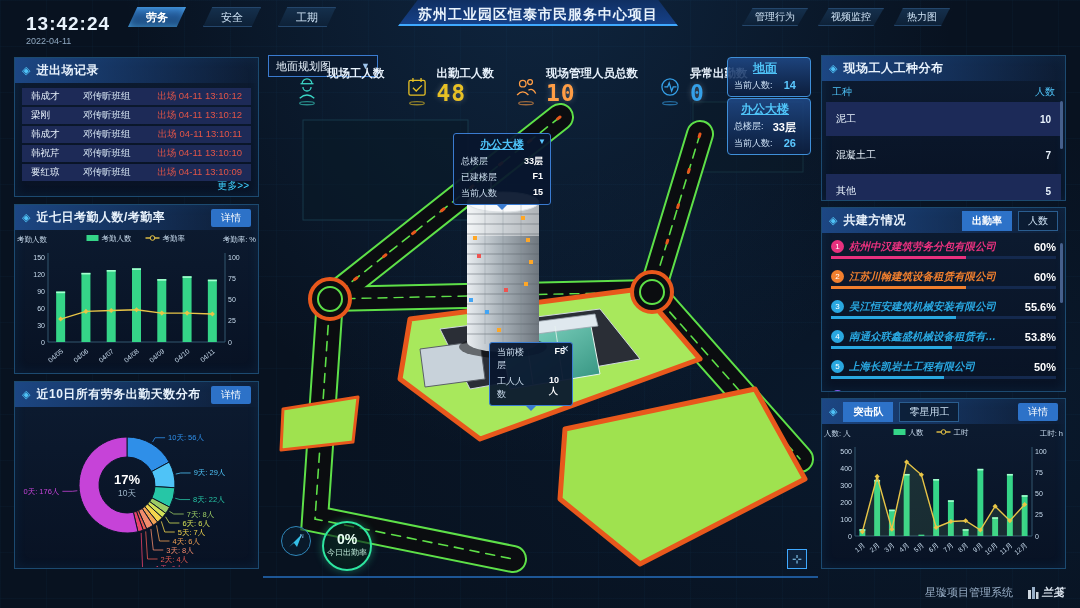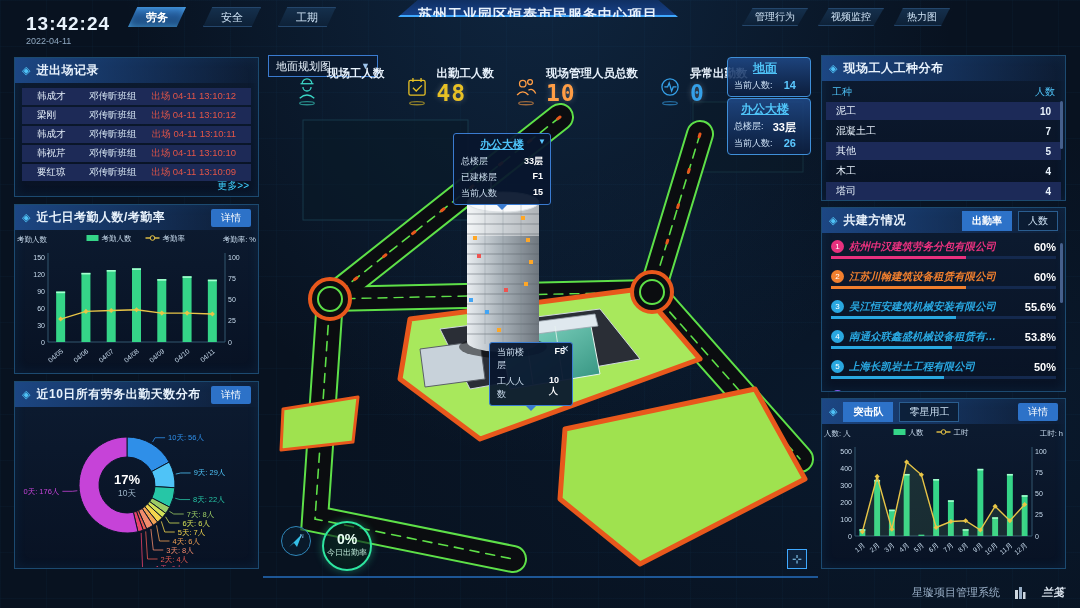--- a/index.html
+++ b/index.html
@@ -21,21 +21,21 @@
   .clock-time { font-size:19px; font-weight:bold; letter-spacing:1px; }
   .clock-date { font-size:9px; color:#8fa8c0; margin-top:1px; }
   .tab { position:absolute; top:7px; height:20px; line-height:20px; text-align:center;
     font-size:11px; color:#cfe3f5; cursor:pointer;
     background:linear-gradient(180deg,#15304d,#0d2036);
     clip-path:polygon(16% 0,100% 0,84% 100%,0 100%);
     box-shadow:inset 0 0 0 1px #24466b; }
   .tab.active { background:linear-gradient(180deg,#2e6fb8,#16406f);
     box-shadow:inset 0 0 8px rgba(90,190,255,.8); color:#fff; font-weight:bold; }
   .tab-sm { height:18px; line-height:18px; top:8px; font-size:10px; }
-  .title-banner { left:398px; top:0; width:280px; height:17px; text-align:center;
+  .title-banner { left:398px; top:0; width:280px; height:26px; text-align:center;
     background:linear-gradient(180deg,rgba(16,48,100,.95),rgba(22,66,140,.95));
     clip-path:polygon(7% 0,93% 0,100% 100%,0 100%);
     border-bottom:2px solid #3fa9ff; }
   .title-banner span { line-height:28px; font-size:14px; font-weight:bold; letter-spacing:1px; }
 
   
   .panel { position:absolute; width:245px;
     background:linear-gradient(180deg,rgba(13,28,50,.93),rgba(8,18,36,.9));
     border:1px solid #1c4a70; box-shadow:inset 0 0 12px rgba(30,130,210,.12);
     overflow:hidden; }
@@ -45,30 +45,30 @@
   .panel-h .t { font-size:12px; font-weight:bold; letter-spacing:.5px; white-space:nowrap; }
   .btn-detail { margin-left:auto; background:#2d72c8; color:#fff; font-size:10px;
     padding:2px 10px; border-radius:2px; cursor:pointer; }
   .htab { font-size:10px; padding:2px 9px; cursor:pointer; color:#cfe3f5;
     border:1px solid #2a5d8f; background:rgba(10,26,48,.8); }
   .htab.active { background:#2d72c8; border-color:#2d72c8; color:#fff; font-weight:bold; }
 
   
   .ee-rows { padding:5px 7px 0 7px; }
   .ee-row { display:flex; align-items:center; height:17px; margin-bottom:2px;
-    background:#1d2a57; font-size:9.5px; padding:0 15px; }
+    background:#1d2a57; font-size:9.5px; padding:0 9px; }
   .ee-name { width:52px; }
   .ee-team { flex:1; color:#d5e4f2; }
   .ee-event { color:#e25548; }
   .more-link { position:absolute; right:9px; bottom:3px; color:#3fd2ff; font-size:10px; cursor:pointer; }
 
   
   .wt-head { display:flex; padding:4px 10px 3px 10px; font-size:10px; color:#4fc3f7; }
   .wt-head span:last-child { margin-left:auto; }
-  .wt-row { display:flex; height:18px; align-items:center; padding:0 10px;
+  .wt-row { display:flex; height:34px; align-items:center; padding:0 10px;
     font-size:10px; margin:0 4px 2px 4px; }
   .wt-row:nth-child(odd) { background:#1c2a58; }
   .wt-row span:last-child { margin-left:auto; font-weight:bold; }
 
   
   .pt-list { padding:4px 9px 0 9px; }
   .pt-item { height:29px; position:relative; margin-bottom:1px; }
   .pt-top { display:flex; align-items:center; gap:5px; height:19px; }
   .pt-rank { width:13px; height:13px; border-radius:50%; color:#fff; font-size:8px;
     line-height:13px; text-align:center; flex:none; }
@@ -123,21 +123,21 @@
     border-radius:50%; background:rgba(10,30,50,.6); display:flex; align-items:center;
     justify-content:center; cursor:pointer; }
   .fs-btn { left:787px; top:549px; width:20px; height:20px; border:1px solid #3fa9ff;
     background:rgba(16,36,63,.9); color:#8fd4ff; font-size:12px; line-height:18px;
     text-align:center; cursor:pointer; }
 
   .map-wrap { left:263px; top:92px; width:555px; height:486px; border-bottom:2px solid rgba(42,123,212,.65); }
 
   .footer { position:absolute; right:16px; top:585px; display:flex; align-items:center; gap:14px; }
   .footer .sys { font-size:11px; color:#9ab0c8; }
-  .footer .logo { display:flex; align-items:center; gap:16px; font-size:11px; font-weight:bold;
+  .footer .logo { display:flex; align-items:center; gap:3px; font-size:11px; font-weight:bold;
     color:#dfe8f2; font-style:italic; }
 
   svg text { font-family:"Liberation Sans",sans-serif; }
 </style>
 </head>
 <body>
 
 <div class="abs" style="left:26px;top:13px;">
   <div class="clock-time">13:42:24</div>
   <div class="clock-date">2022-04-11</div>

